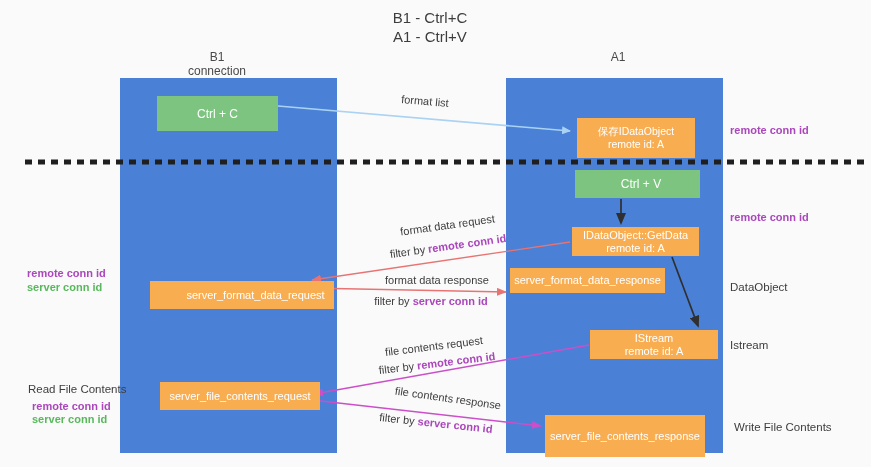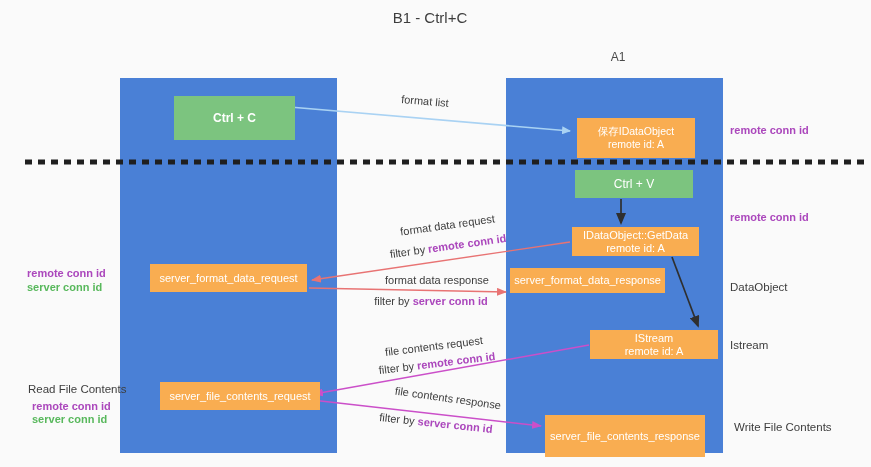--- a/index.html
+++ b/index.html
@@ -35,22 +35,27 @@
   .hd-red   { fill:var(--arrow-red); }
   .hd-mag   { fill:var(--arrow-magenta); }
 </style>
 </head>
 <body>
 
 <div class="stage">
 
   <div class="title">
     <div>B1 - Ctrl+C</div>
+    <div>A1 - Ctrl+V</div>
   </div>
 
+  <div class="hdr" style="left:157px;top:50px;width:120px;">
+    <div>B1</div>
+    <div>connection</div>
+  </div>
   <div class="hdr" style="left:558px;top:50px;width:120px;">
     <div>A1</div>
   </div>
 
   <div class="col" style="left:120px;width:217px;"></div>
   <div class="col" style="left:506px;width:217px;"></div>
 
   <svg class="overlay" width="871" height="467">
     <defs>
       <marker id="hBlue" markerWidth="9" markerHeight="8" refX="8" refY="4" orient="auto" markerUnits="userSpaceOnUse">
@@ -69,39 +74,39 @@
     <line class="dash" x1="25" y1="162" x2="868" y2="162"></line>
     <line class="ln-blue" marker-end="url(#hBlue)" x1="278" y1="106" x2="570" y2="131"></line>
     <line class="ln-black" marker-end="url(#hBlack)" x1="621" y1="199" x2="621" y2="223"></line>
     <line class="ln-black" marker-end="url(#hBlack)" x1="672" y1="257" x2="698" y2="326"></line>
     <line class="ln-red" marker-end="url(#hRed)" x1="570" y1="242" x2="312" y2="280"></line>
     <line class="ln-red" marker-end="url(#hRed)" x1="309" y1="288" x2="506" y2="292"></line>
     <line class="ln-mag" marker-end="url(#hMag)" x1="589" y1="345" x2="314" y2="394"></line>
     <line class="ln-mag" marker-end="url(#hMag)" x1="312" y1="400" x2="541" y2="426"></line>
   </svg>
 
-  <div class="box green" style="left:174px;top:96px;width:121px;height:44px;font-weight:bold;">
+  <div class="box green" style="left:157px;top:96px;width:121px;height:35px;">
     <div>Ctrl + C</div>
   </div>
 
   <div class="box orange" style="left:577px;top:118px;width:118px;height:40px;font-size:10.5px;">
     <div>保存IDataObject</div>
     <div>remote id: A</div>
   </div>
 
-  <div class="box green" style="left:575px;top:170px;width:118px;height:28px;">
+  <div class="box green" style="left:575px;top:170px;width:118px;height:28px;padding-left:7px;">
     <div>Ctrl + V</div>
   </div>
 
   <div class="box orange" style="left:572px;top:227px;width:127px;height:29px;">
     <div>IDataObject::GetData</div>
     <div>remote id: A</div>
   </div>
 
-  <div class="box orange" style="left:150px;top:264px;width:157px;height:28px;">
+  <div class="box orange" style="left:150px;top:281px;width:157px;height:28px;padding-left:27px;">
     <div>server_format_data_request</div>
   </div>
 
   <div class="box orange" style="left:510px;top:268px;width:155px;height:25px;">
     <div>server_format_data_response</div>
   </div>
 
   <div class="box orange" style="left:590px;top:330px;width:128px;height:29px;">
     <div>IStream</div>
     <div>remote id: A</div>

